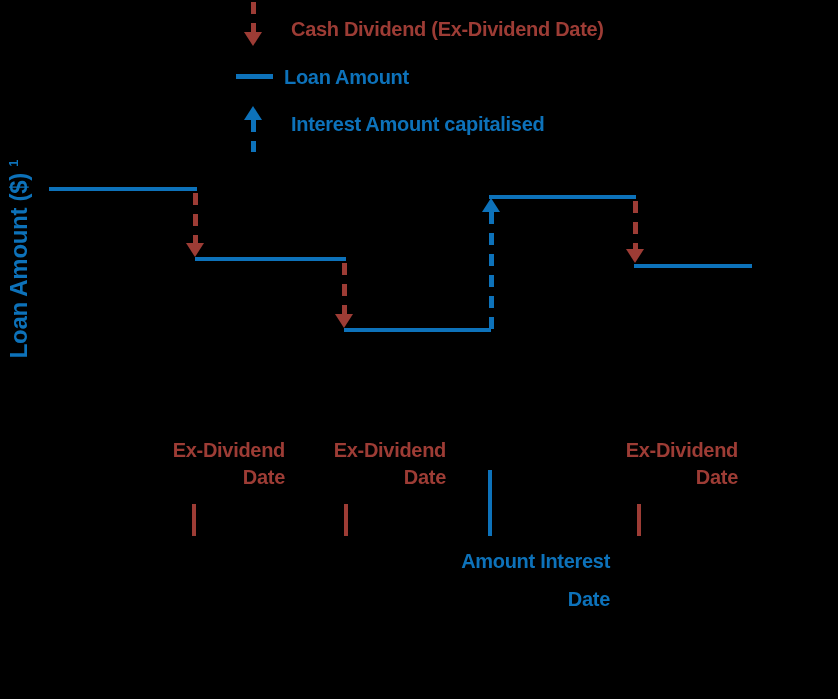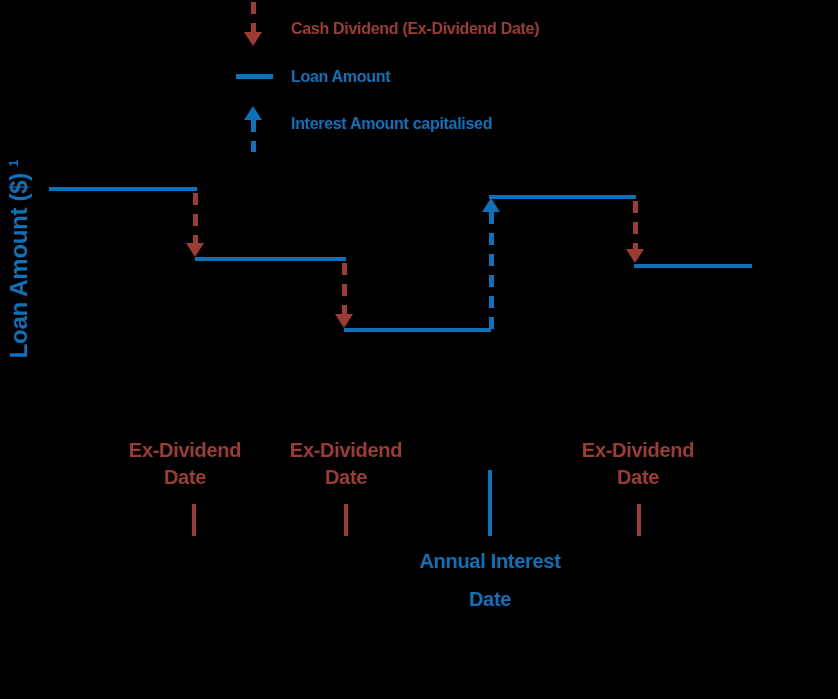--- a/index.html
+++ b/index.html
@@ -3,51 +3,51 @@
 <meta charset="utf-8">
 <style>
   html,body{margin:0;padding:0;background:#000;}
   .canvas{
     position:relative;width:838px;height:699px;background:#000;overflow:hidden;
     font-family:"Liberation Sans",sans-serif;font-weight:bold;
   }
   .abs{position:absolute;}
   .txt-red{color:#9D3C35;}
   .txt-blue{color:#0D72BA;}
-  .legend-label{font-size:16px;letter-spacing:-0.3px;white-space:nowrap;line-height:24px;}
+  .legend-label{font-size:20px;letter-spacing:-0.3px;white-space:nowrap;line-height:24px;}
   .hline{position:absolute;height:4px;background:#0D72BA;}
   .vdash-red{position:absolute;width:5px;
     background:repeating-linear-gradient(180deg,#9D3C35 0 12px,transparent 12px 21px);}
   .vdash-blue{position:absolute;width:5px;
     background:repeating-linear-gradient(180deg,#0D72BA 0 12px,transparent 12px 21px);}
   .tri{position:absolute;width:0;height:0;border-left:9px solid transparent;border-right:9px solid transparent;}
   .tri-down-red{border-top:14px solid #9D3C35;}
   .tri-up-blue{border-bottom:14px solid #0D72BA;}
   .tick{position:absolute;width:4px;}
   .tick-red{background:#9D3C35;}
   .tick-blue{background:#0D72BA;}
-  .axis-event-label{position:absolute;width:200px;text-align:center;font-size:20px;line-height:27px;letter-spacing:-0.3px;}
+  .axis-event-label{position:absolute;width:200px;text-align:right;font-size:20px;line-height:27px;letter-spacing:-0.3px;}
   .annual-label{width:240px;line-height:38px;}
   .ylabel{position:absolute;left:19px;top:259px;transform:translate(-50%,-50%) rotate(-90deg);
     font-size:24px;letter-spacing:-0.3px;white-space:nowrap;}
   .ylabel sup{font-size:13px;}
 </style>
 </head>
 <body>
 
 <div class="canvas">
 
   <div>
 
     <div class="vdash-red abs" style="left:251px;top:2px;height:30px;"></div>
     <div class="tri tri-down-red abs" style="left:244px;top:32px;"></div>
     <div class="legend-label txt-red abs" style="left:291px;top:17px;">Cash Dividend (Ex-Dividend Date)</div>
 
     <div class="hline" style="left:236px;top:74px;width:37px;height:5px;"></div>
-    <div class="legend-label txt-blue abs" style="left:291px;top:65px;">Loan Amount</div>
+    <div class="legend-label txt-blue abs" style="left:284px;top:65px;">Loan Amount</div>
 
     <div class="tri tri-up-blue abs" style="left:244px;top:106px;"></div>
     <div class="vdash-blue abs" style="left:251px;top:120px;height:32px;"></div>
     <div class="legend-label txt-blue abs" style="left:291px;top:112px;">Interest Amount capitalised</div>
   </div>
 
   <div class="ylabel txt-blue">
     <span>Loan Amount ($)</span>
     <sup>1</sup>
   </div>
@@ -72,21 +72,21 @@
 
   <div class="axis-event-label txt-red" style="left:85px;top:437px;">
     <div>Ex-Dividend</div>
     <div>Date</div>
   </div>
   <div class="axis-event-label txt-red" style="left:246px;top:437px;">
     <div>Ex-Dividend</div>
     <div>Date</div>
   </div>
   <div class="axis-event-label annual-label txt-blue" style="left:370px;top:542px;">
-    <div>Annual Interest</div>
+    <div>Amount Interest</div>
     <div>Date</div>
   </div>
   <div class="axis-event-label txt-red" style="left:538px;top:437px;">
     <div>Ex-Dividend</div>
     <div>Date</div>
   </div>
 
   <div class="tick tick-red" style="left:192px;top:504px;height:32px;"></div>
   <div class="tick tick-red" style="left:344px;top:504px;height:32px;"></div>
   <div class="tick tick-blue" style="left:488px;top:470px;height:66px;"></div>

